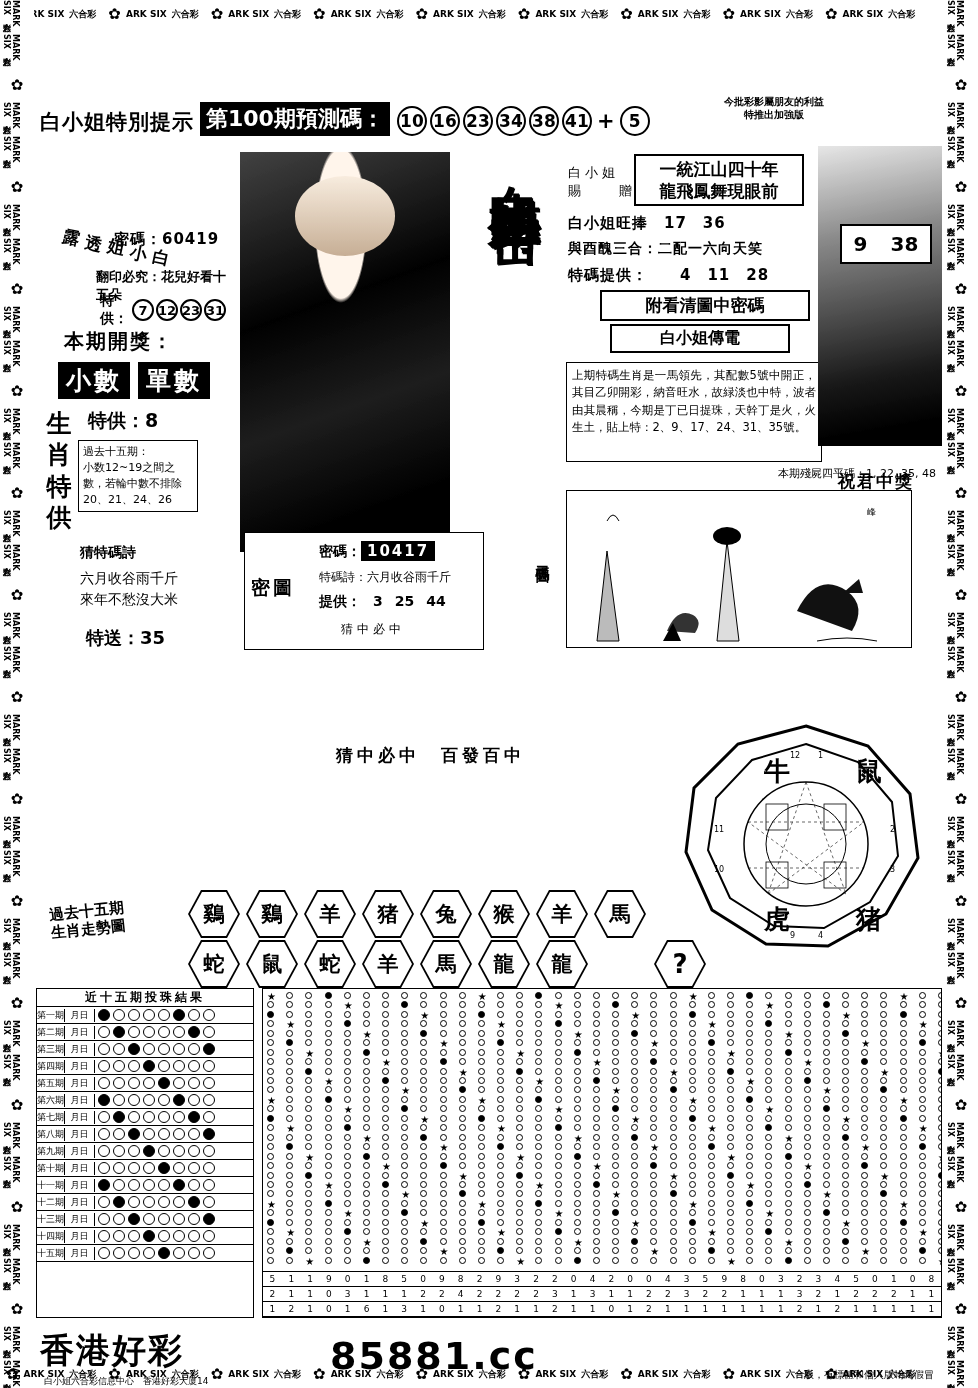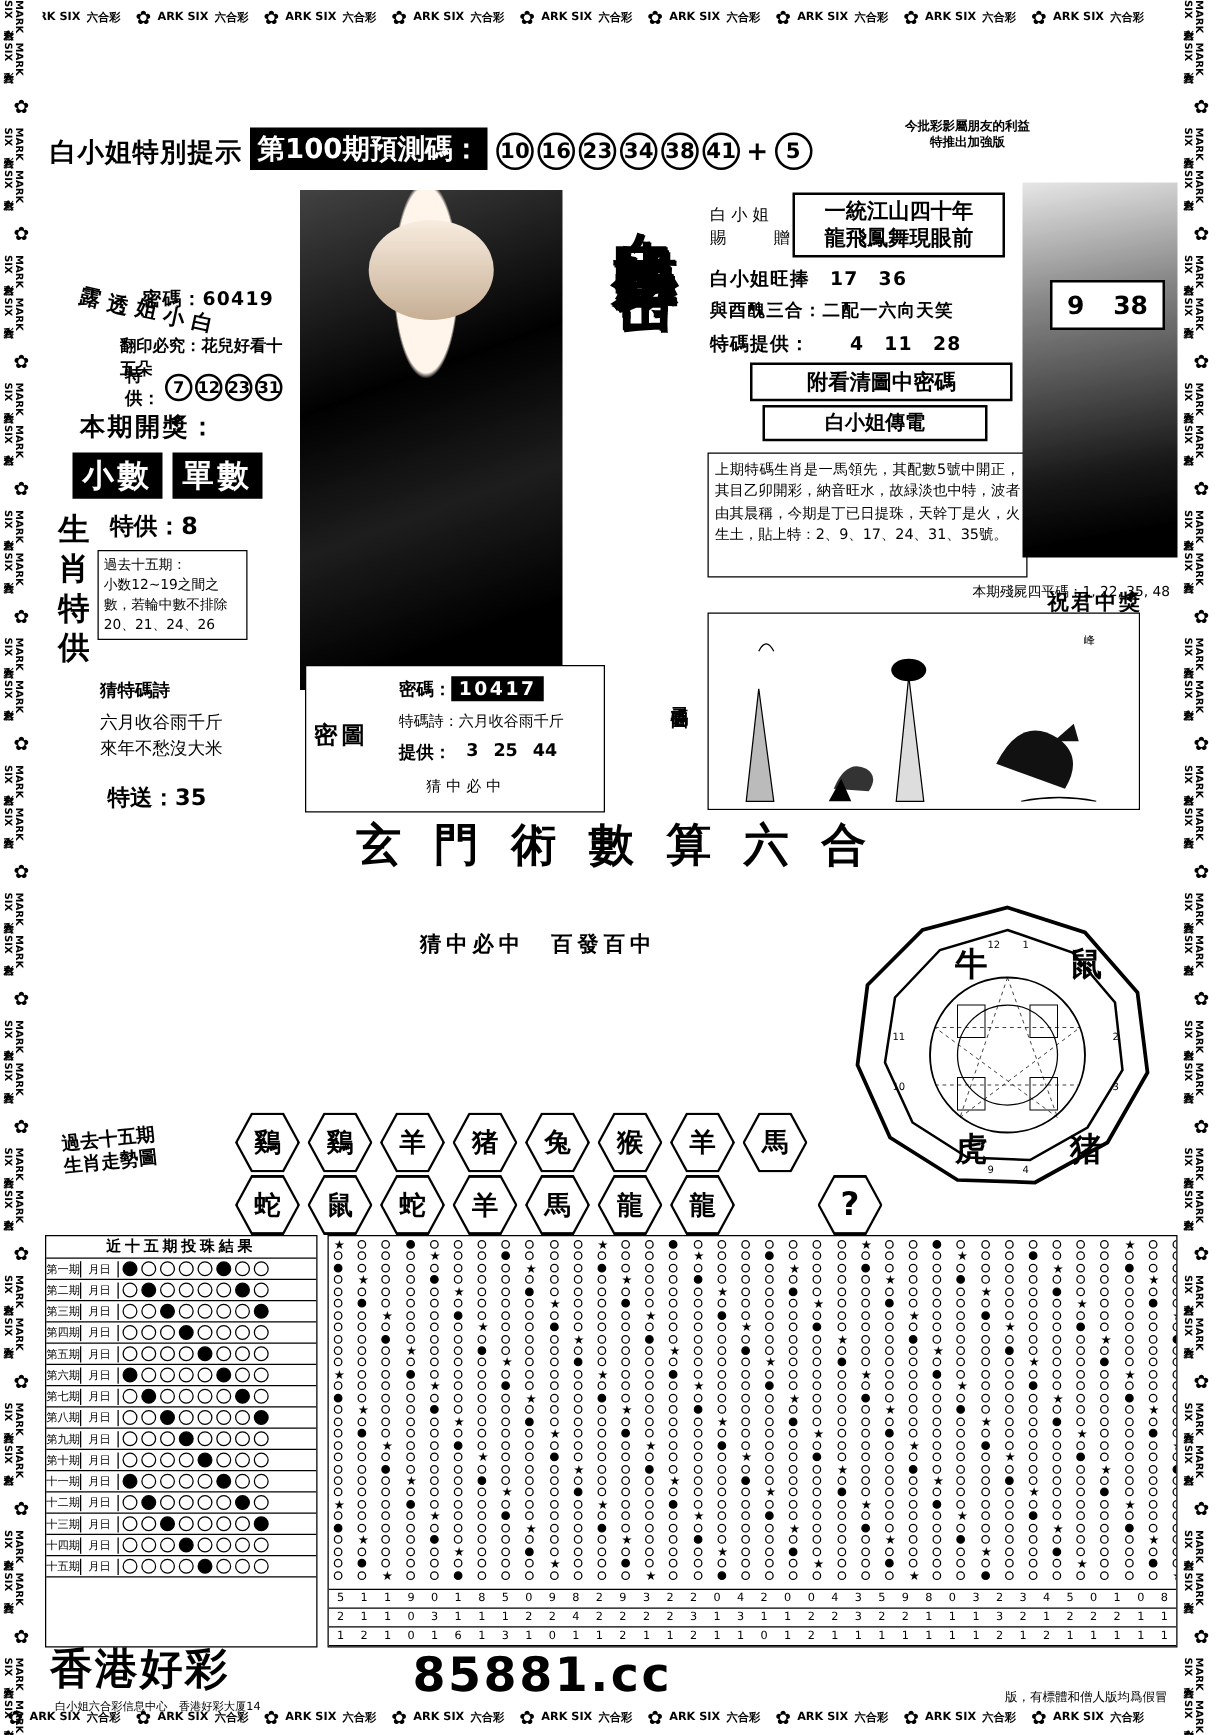--- a/index.html
+++ b/index.html
@@ -247,21 +247,21 @@
   }
   .dotgrid { position:relative; width:100%; height:282px;}
   .dot { position:absolute; width:7px;height:7px;border:1px solid #000;border-radius:50%;}
   .dot.f { background:#000; }
   .star { position:absolute; font-size:10px; line-height:1;}
   .numrows { font-size:9px; border-top:1px solid #000;}
   .numrow { display:flex; height:15px; align-items:center; border-bottom:1px solid #000;}
   .numcell { flex:1; text-align:center; font-size:9px;}
 
   
-  .footer { position:absolute; left:0; right:0; bottom:16px; height:48px; }
+  .footer { position:absolute; left:0; right:0; bottom:0; height:48px; }
   .footer-brand {
     position:absolute; left:40px; bottom:14px;
     font-size:34px; font-weight:bold; letter-spacing:2px;
     color:#000;
   }
   .footer-num {
     position:absolute; left:330px; bottom:10px;
     font-size:38px; font-weight:bold; letter-spacing:2px;
   }
   .footer-note { position:absolute; right:44px; bottom:6px; font-size:10px; line-height:1.4; text-align:right;}
@@ -527,21 +527,20 @@
           <path d="M96 150 l10 -18 l8 18 z" fill="#000"></path>
           <path d="M250 150 q30 -6 60 0" stroke="#000" fill="none"></path>
           <path d="M40 30 q6 -12 12 0" stroke="#000" fill="none"></path>
           <text x="300" y="24" font-size="9">峰</text>
         </svg>
       </div>
     </div>
   </div>
 
   <div class="mid">
-    <div class="mid-title">玄門術數算六合</div>
     <div class="mid-sub">猜中必中　百發百中</div>
 
     <div class="sx-label">
       <div>過去十五期</div>
       <div>生肖走勢圖</div>
     </div>
 
     <div class="hexrow" style="top:238px;" id="hexRow1">
         <div class="hex-wrap">
           <div class="hex-outer"></div>

